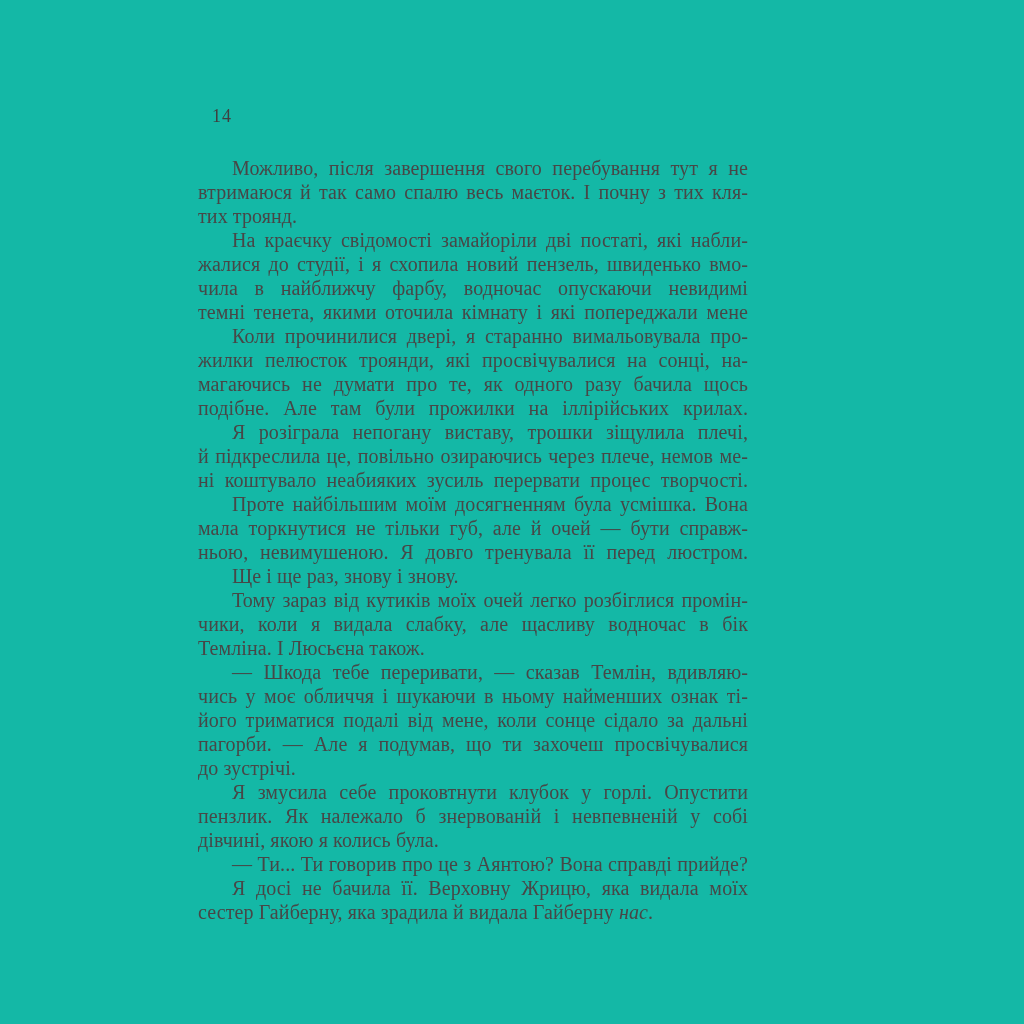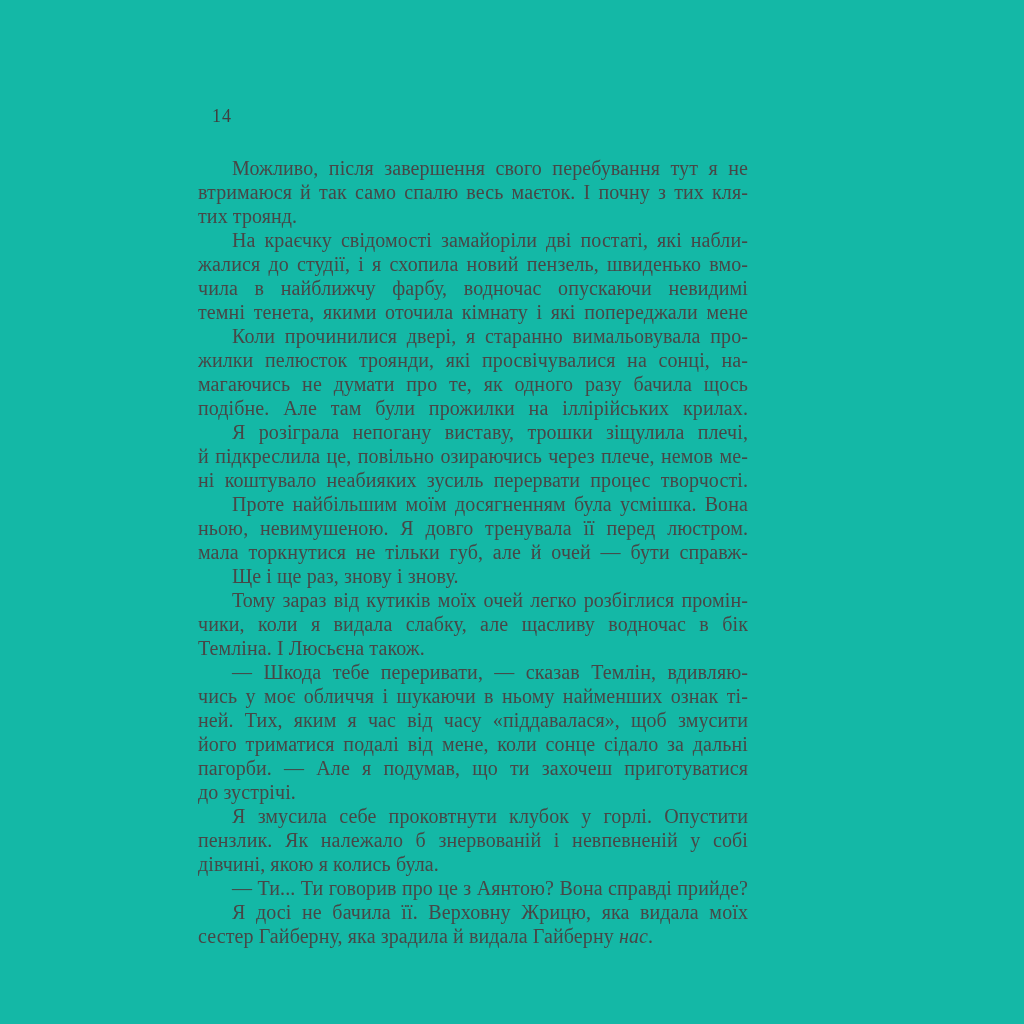--- a/index.html
+++ b/index.html
@@ -69,31 +69,30 @@
       <div class="line just"><span>чила в найближчу фарбу, водночас опускаючи невидимі</span></div>
       <div class="line just"><span>темні тенета, якими оточила кімнату і які попереджали мене</span></div>
       <div class="line ind just"><span>Коли прочинилися двері, я старанно вимальовувала про-</span></div>
       <div class="line just"><span>жилки пелюсток троянди, які просвічувалися на сонці, на-</span></div>
       <div class="line just"><span>магаючись не думати про те, як одного разу бачила щось</span></div>
       <div class="line just"><span>подібне. Але там були прожилки на іллірійських крилах.</span></div>
       <div class="line ind just"><span>Я розіграла непогану виставу, трошки зіщулила плечі,</span></div>
       <div class="line just"><span>й підкреслила це, повільно озираючись через плече, немов ме-</span></div>
       <div class="line just"><span>ні коштувало неабияких зусиль перервати процес творчості.</span></div>
       <div class="line ind just"><span>Проте найбільшим моїм досягненням була усмішка. Вона</span></div>
+      <div class="line just"><span>мала торкнутися не тільки губ, але й очей — бути справж-</span></div>
       <div class="line just"><span>ньою, невимушеною. Я довго тренувала її перед люстром.</span></div>
-      <div class="line just"><span>мала торкнутися не тільки губ, але й очей — бути справж-</span></div>
       <div class="line ind last"><span>Ще і ще раз, знову і знову.</span></div>
       <div class="line ind just"><span>Тому зараз від кутиків моїх очей легко розбіглися промін-</span></div>
       <div class="line just"><span>чики, коли я видала слабку, але щасливу водночас в бік</span></div>
       <div class="line last"><span>Темліна. І Люсьєна також.</span></div>
       <div class="line ind just"><span>— Шкода тебе переривати, — сказав Темлін, вдивляю-</span></div>
       <div class="line just"><span>чись у моє обличчя і шукаючи в ньому найменших ознак ті-</span></div>
-      <div class="line just"><span>ней. Тих, яким я час від часу «піддавалася», щоб змусити</span></div>
       <div class="line just"><span>його триматися подалі від мене, коли сонце сідало за дальні</span></div>
-      <div class="line just"><span>пагорби. — Але я подумав, що ти захочеш приготуватися</span></div>
+      <div class="line just"><span>пагорби. — Але я подумав, що ти захочеш просвічувалися</span></div>
       <div class="line last"><span>до зустрічі.</span></div>
       <div class="line ind just"><span>Я змусила себе проковтнути клубок у горлі. Опустити</span></div>
       <div class="line just"><span>пензлик. Як належало б знервованій і невпевненій у собі</span></div>
       <div class="line last"><span>дівчині, якою я колись була.</span></div>
       <div class="line ind just"><span>— Ти... Ти говорив про це з Аянтою? Вона справді прийде?</span></div>
       <div class="line ind just"><span>Я досі не бачила її. Верховну Жрицю, яка видала моїх</span></div>
       <div class="line last"><span>сестер Гайберну, яка зрадила й видала Гайберну </span><span class="it">нас</span><span>.</span></div>
     </div>
 </div>
 

